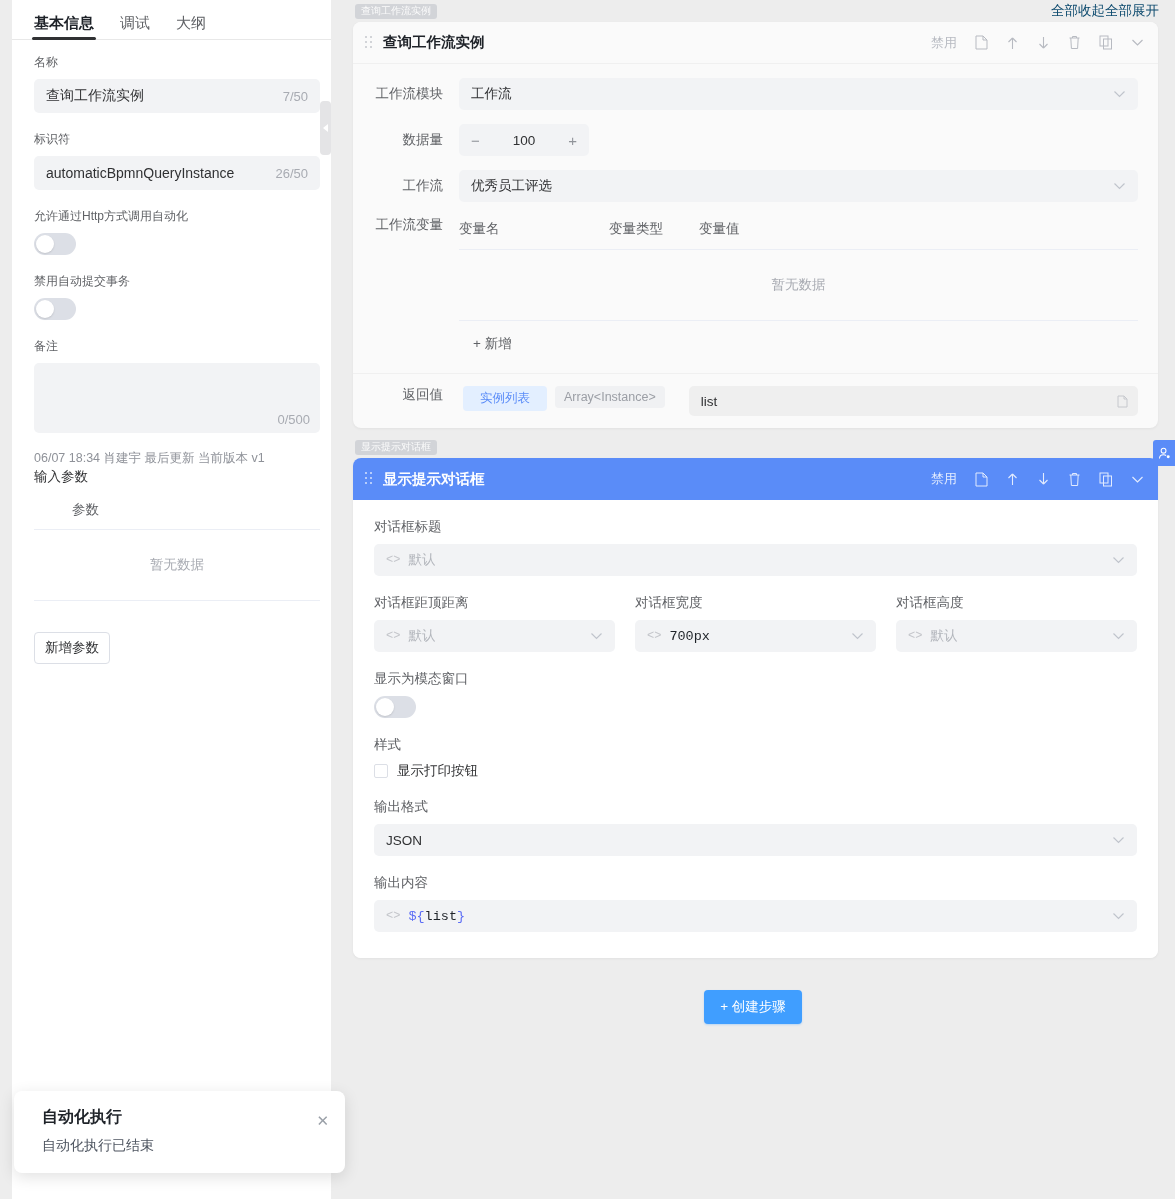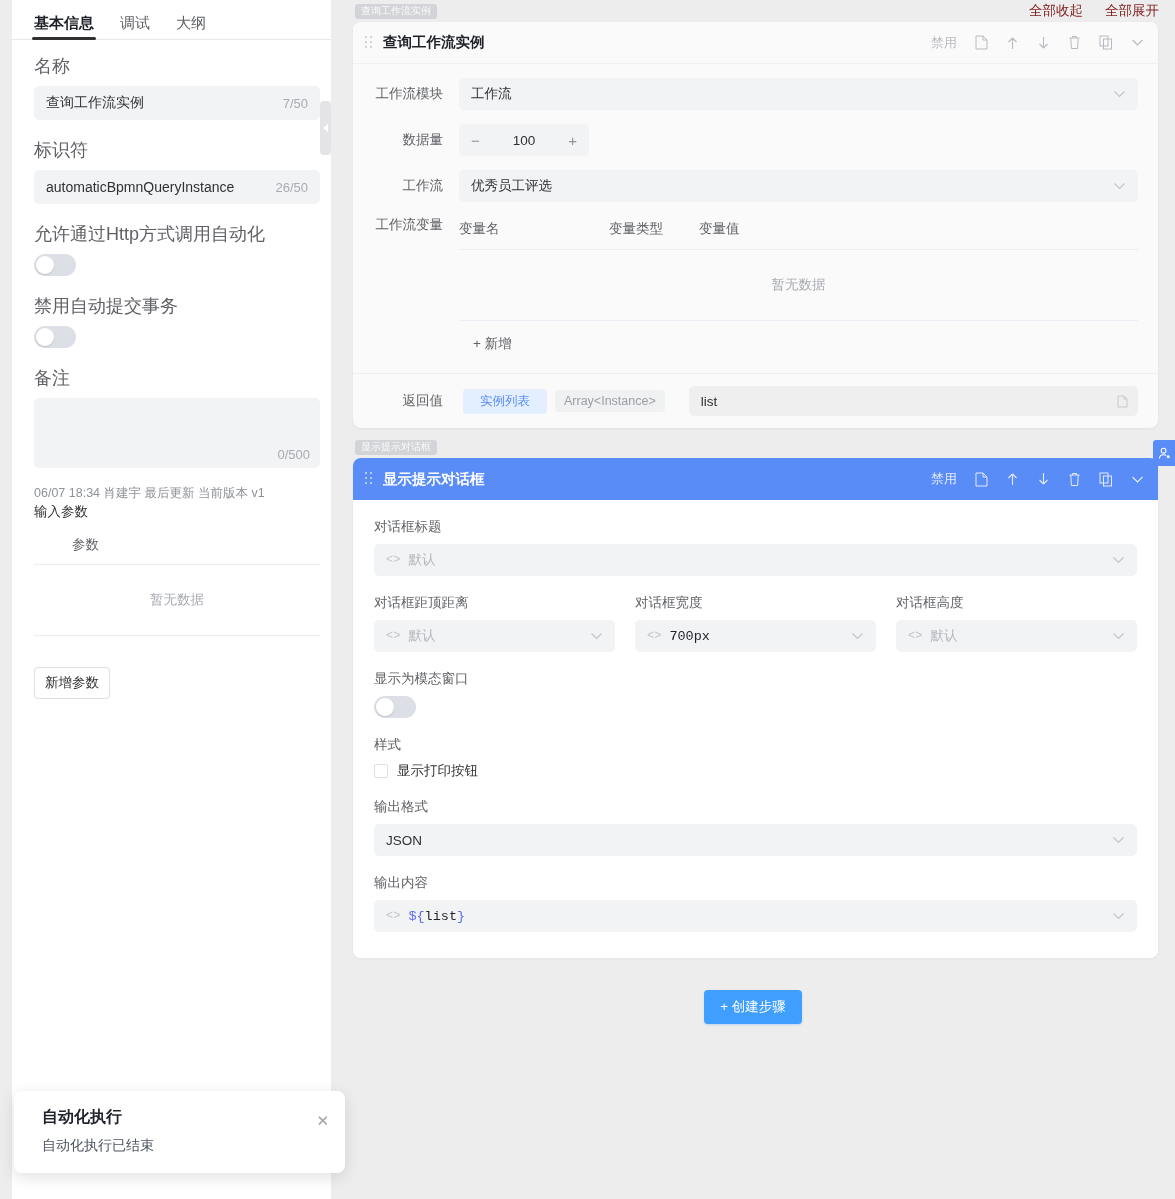--- a/index.html
+++ b/index.html
@@ -39,21 +39,21 @@
     line-height: 1;
   }
   .tab.active { color: #1f2329; font-weight: bold; }
   .tab.active::after {
     content: ""; position: absolute;
     left: -2px; right: -2px; bottom: -1px;
     height: 3px; background: #303133; border-radius: 2px;
   }
   .side-body { padding: 14px 22px 0 22px; }
   .field-label {
-    font-size: 18px; color: #606266;
+    font-size: 12px; color: #606266;
     margin: 0 0 8px 0;
   }
   .field-label.tight { margin-top: 18px; }
   .input-box {
     background: #f2f3f5;
     border-radius: 5px;
     height: 34px;
     display: flex; align-items: center;
     padding: 0 12px;
     font-size: 14px;
@@ -143,22 +143,22 @@
     background: #d2d4d8;
     color: #fbfbfb;
     font-size: 10px;
     padding: 2px 6px 3px 6px;
     border-radius: 3px;
     line-height: 1;
     cursor: pointer;
   }
   .topbar-actions {
     margin-left: auto;
-    display: flex; gap: 22px;
-    font-size: 13.5px; color: #7f1d1d;
+    display: flex; 
+    font-size: 13.5px; color: #0c4a6e;
   }
   .topbar-actions span { cursor: pointer; }
 
   .card {
     position: relative;
     margin: 0 17px 0 22px;
     background: #fafafa;
     border-radius: 8px;
     box-shadow: 0 1px 3px rgba(0,0,0,.05);
     overflow: hidden;
@@ -244,21 +244,21 @@
     text-align: center; color: #a8abb2; font-size: 13.5px;
     padding: 26px 0; border-bottom: 1px solid #ebeef5;
   }
   .vt-add {
     font-size: 13.5px; color: #606266;
     padding: 14px 0 4px 14px; cursor: pointer;
   }
 
   .card-foot {
     border-top: 1px solid #f0f0f0;
-    display: flex; align-items: center;
+    display: flex; align-items: flex-start;
     padding: 12px 20px 12px 20px;
   }
   .chip-blue {
     background: #e3efff; color: #5a8cf8;
     font-size: 12.5px; border-radius: 4px;
     padding: 4px 17px; margin-left: 4px;
   }
   .chip-gray {
     background: #f0f1f3; color: #9b9ea5;
     font-size: 12.5px; border-radius: 4px;

